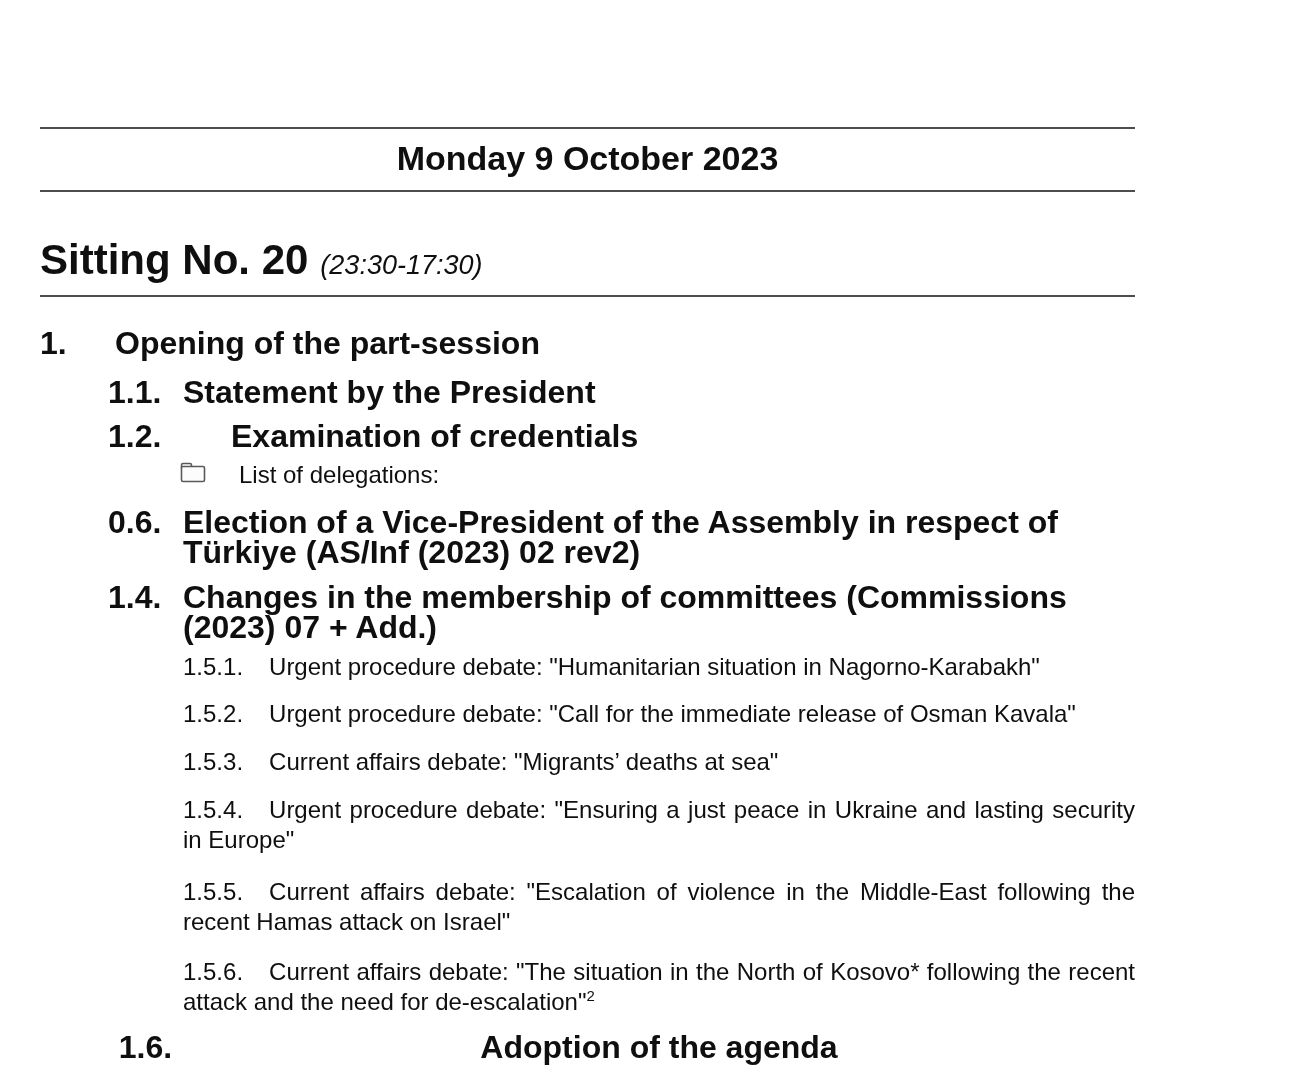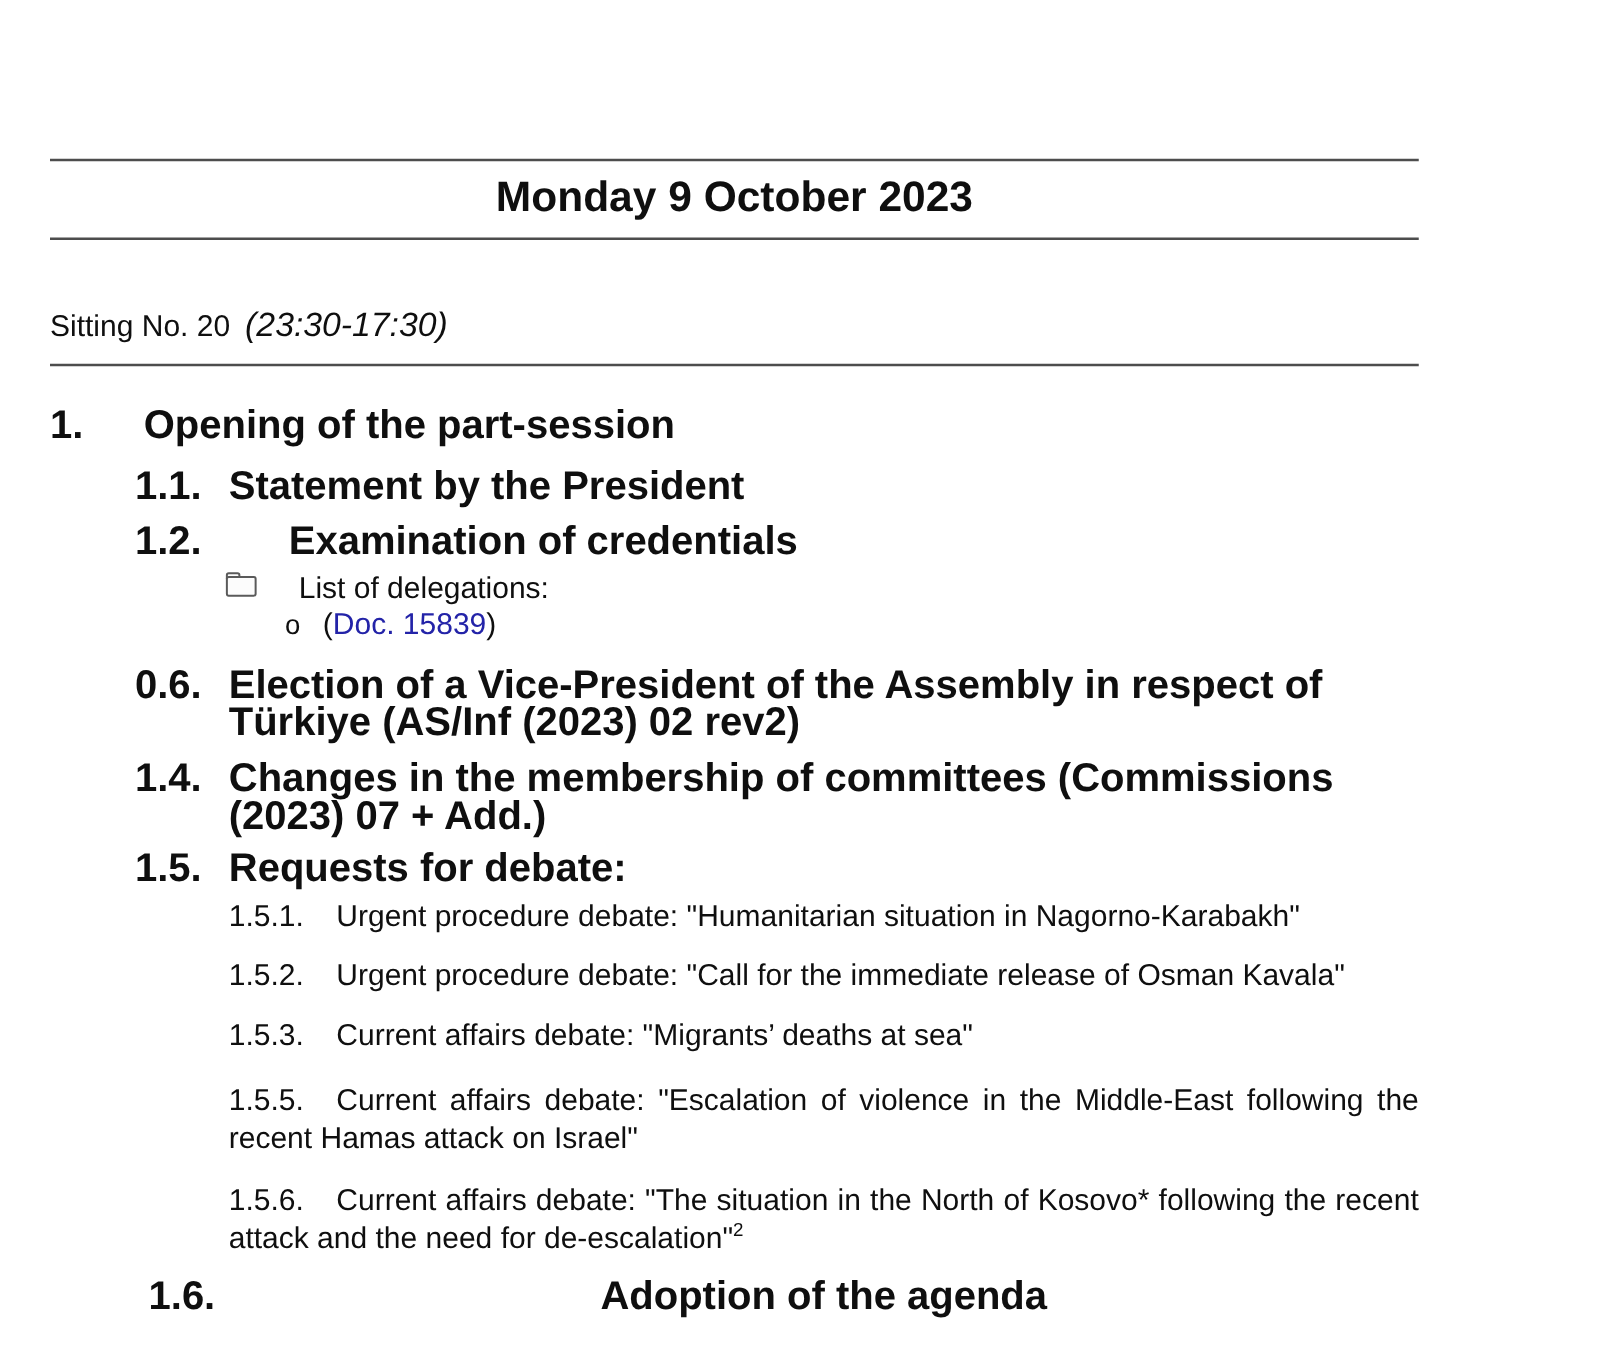--- a/index.html
+++ b/index.html
@@ -23,21 +23,21 @@
     border-bottom:2px solid var(--rule);
     padding:11px 0 13px 0;
     text-align:center;
   }
   .title-block h1{
     font-size:34px;line-height:37px;font-weight:bold;
   }
 
   
   .sitting{margin-top:50px;line-height:36px;}
-  .sitting-label{font-size:24px;font-weight:normal;}
+  .sitting-label{font-size:42px;font-weight:bold;}
   .sitting-time{font-size:27px;font-style:italic;margin-left:12px;}
   .rule{margin-top:8px;border-top:2px solid var(--rule);height:0;}
 
   
   .sec-heading{margin-top:27px;display:flex;font-size:32px;line-height:38px;font-weight:bold;}
   .sec-num{flex:0 0 75px;}
   .sec-title{flex:1;}
 
   
   .l2{display:flex;margin-left:68px;font-size:32px;line-height:30px;font-weight:bold;}
@@ -103,45 +103,39 @@
   <div class="folder-row">
     <span class="icon">
       <svg width="26" height="21" viewBox="0 0 26 21" aria-hidden="true">
         <rect x="1.5" y="1.5" width="10" height="6" rx="1.5" fill="#fcfcfc" stroke="#5a5a5a" stroke-width="1.6"></rect>
         <rect x="1.5" y="4.5" width="23" height="15" rx="1.5" fill="#fcfcfc" stroke="#5a5a5a" stroke-width="1.6"></rect>
       </svg>
     </span>
     <span>List of delegations:</span>
   </div>
 
-  <div class="o-row">
-    <span class="o-bullet">o</span><span>(</span><a class="doc-link">Doc. 15839</a><span>)</span>
-  </div>
 
   <div class="l2" id="item-1-3">
     <span class="l2-num">0.6.</span>
     <span class="l2-title">Election of a Vice-President of the Assembly in respect of Türkiye (AS/Inf (2023) 02 rev2)</span>
   </div>
 
   <div class="l2" id="item-1-4">
     <span class="l2-num">1.4.</span>
     <span class="l2-title">Changes in the membership of committees (Commissions (2023) 07 + Add.)</span>
   </div>
 
-  <div class="l2" id="item-1-5">
-    <span class="l2-num">1.5.</span>
-    <span class="l2-title">Requests for debate:</span>
-  </div>
 
   <p class="debate" id="p-151"><span class="p-num">1.5.1.</span><span>Urgent procedure debate: "Humanitarian situation in Nagorno-Karabakh"</span></p>
 
   <p class="debate" id="p-152"><span class="p-num">1.5.2.</span><span>Urgent procedure debate: "Call for the immediate release of Osman Kavala"</span></p>
 
   <p class="debate" id="p-153"><span class="p-num">1.5.3.</span><span>Current affairs debate: "Migrants’ deaths at sea"</span></p>
 
+  <p class="debate" id="p-154"><span class="p-num">1.5.4.</span><span>Urgent procedure debate: "Ensuring a just peace in Ukraine and lasting security in Europe"</span></p>
 
   <p class="debate" id="p-155"><span class="p-num">1.5.5.</span><span>Current affairs debate: "Escalation of violence in the Middle-East following the recent Hamas attack on Israel"</span></p>
 
   <p class="debate" id="p-156"><span class="p-num">1.5.6.</span><span>Current affairs debate: "The situation in the North of Kosovo* following the recent attack and the need for de-escalation"</span><sup class="fn">2</sup></p>
 
   <div class="l2" id="item-1-6">
     <span class="l2-num">1.6.</span>
     <span class="l2-title">Adoption of the agenda</span>
   </div>
 

